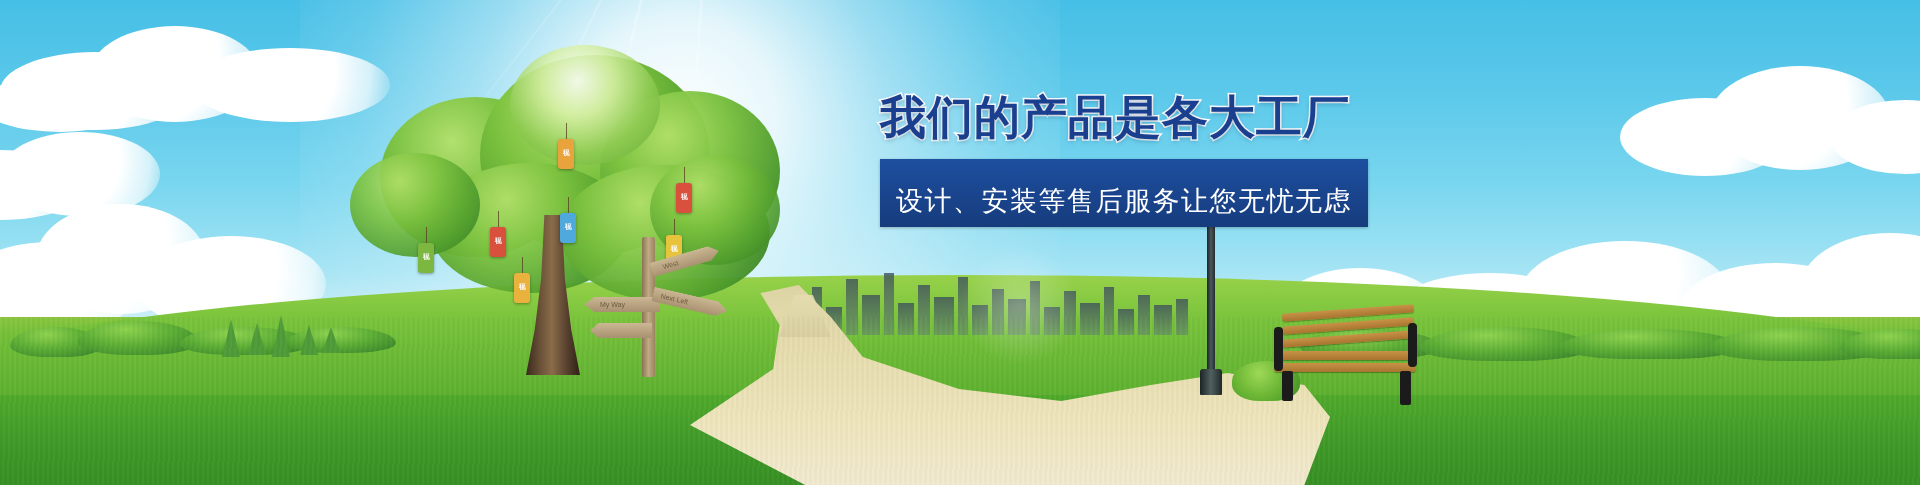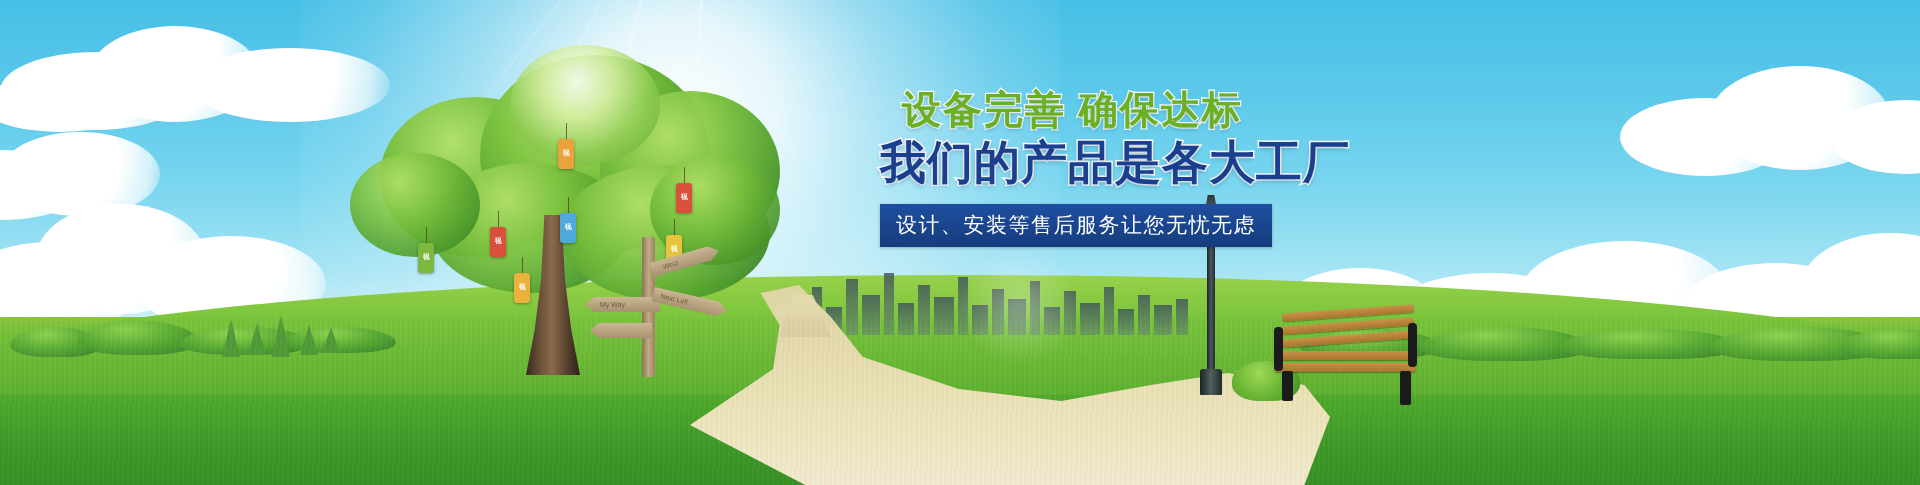--- a/index.html
+++ b/index.html
@@ -200,22 +200,22 @@
     color:#1b3f8f; line-height:1.2;
     -webkit-text-stroke:3px #ffffff;
     paint-order:stroke fill;
     text-shadow:0 2px 5px rgba(0,50,90,.3);
     margin-top:2px;
   }
   .subbar {
     display:inline-block;
     background:linear-gradient(to bottom,#1d4fa0 0%, #1a458e 50%, #163c7d 100%);
     color:#ffffff;
-    font-size:21px; letter-spacing:1.5px;
-    padding:7px 16px 8px 16px;
+    font-size:27px; letter-spacing:1.5px;
+    padding:24px 16px 8px 16px;
     margin-top:14px;
     white-space:nowrap;
     box-shadow:0 1px 3px rgba(0,0,0,.25);
   }
   .subbar.second { margin-top:9px; }
 
   .haze {
     position:absolute; left:960px; bottom:120px;
     width:120px; height:120px; border-radius:50%;
     background:radial-gradient(circle, rgba(255,255,255,.28), rgba(255,255,255,0) 70%);
@@ -392,20 +392,19 @@
     <div class="bench-back" style="left:14px;  top:30px; width:132px; height:8px; transform:rotate(-4deg);"></div>
     <div class="bench-seat" style="left:6px;   top:46px; width:142px; height:9px;"></div>
     <div class="bench-seat" style="left:6px;   top:58px; width:142px; height:9px;"></div>
     <div class="bench-arm" style="left:6px;   top:22px;"></div>
     <div class="bench-arm" style="left:140px; top:18px;"></div>
     <div class="bench-leg" style="left:14px;  top:66px; height:30px;"></div>
     <div class="bench-leg" style="left:132px; top:66px; height:34px;"></div>
   </div>
 
   <div class="copy">
-    <div class="headline-1">设备完善  确保达标</div>
     <div class="headline-2">我们的产品是各大工厂</div>
     <div>
       <div class="subbar">设计、安装等售后服务让您无忧无虑</div>
     </div>
   </div>
 
 </div>
 
 </body></html>

